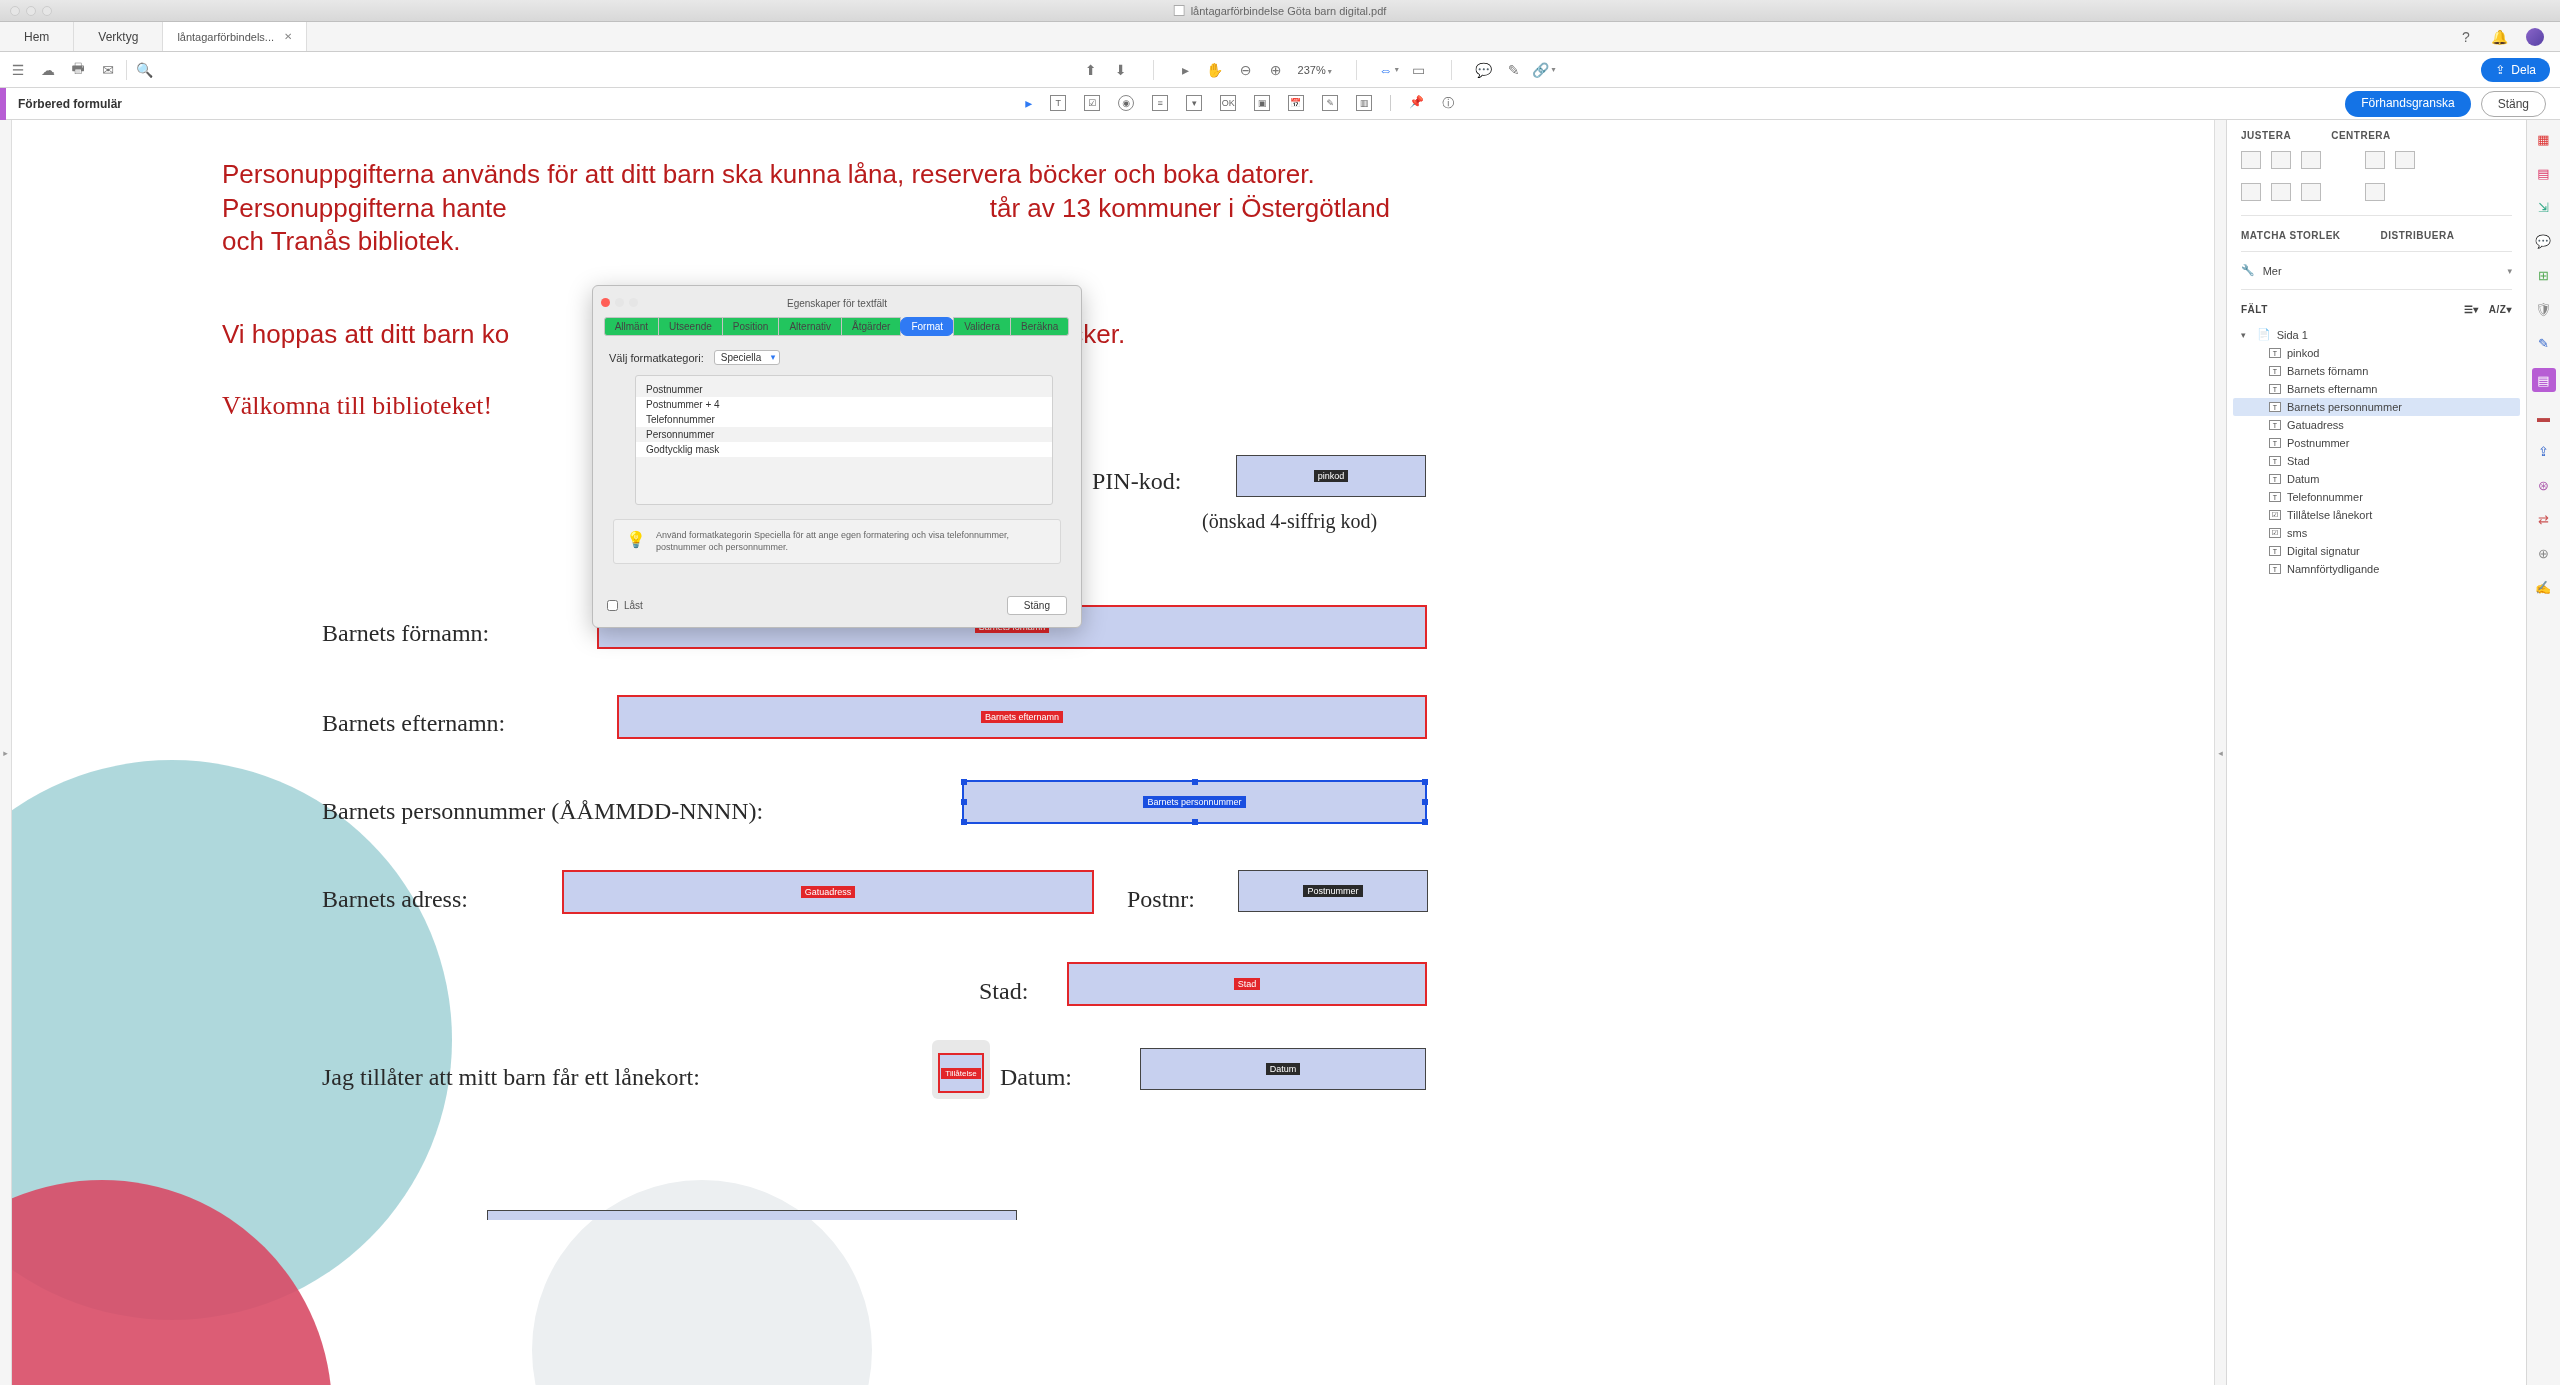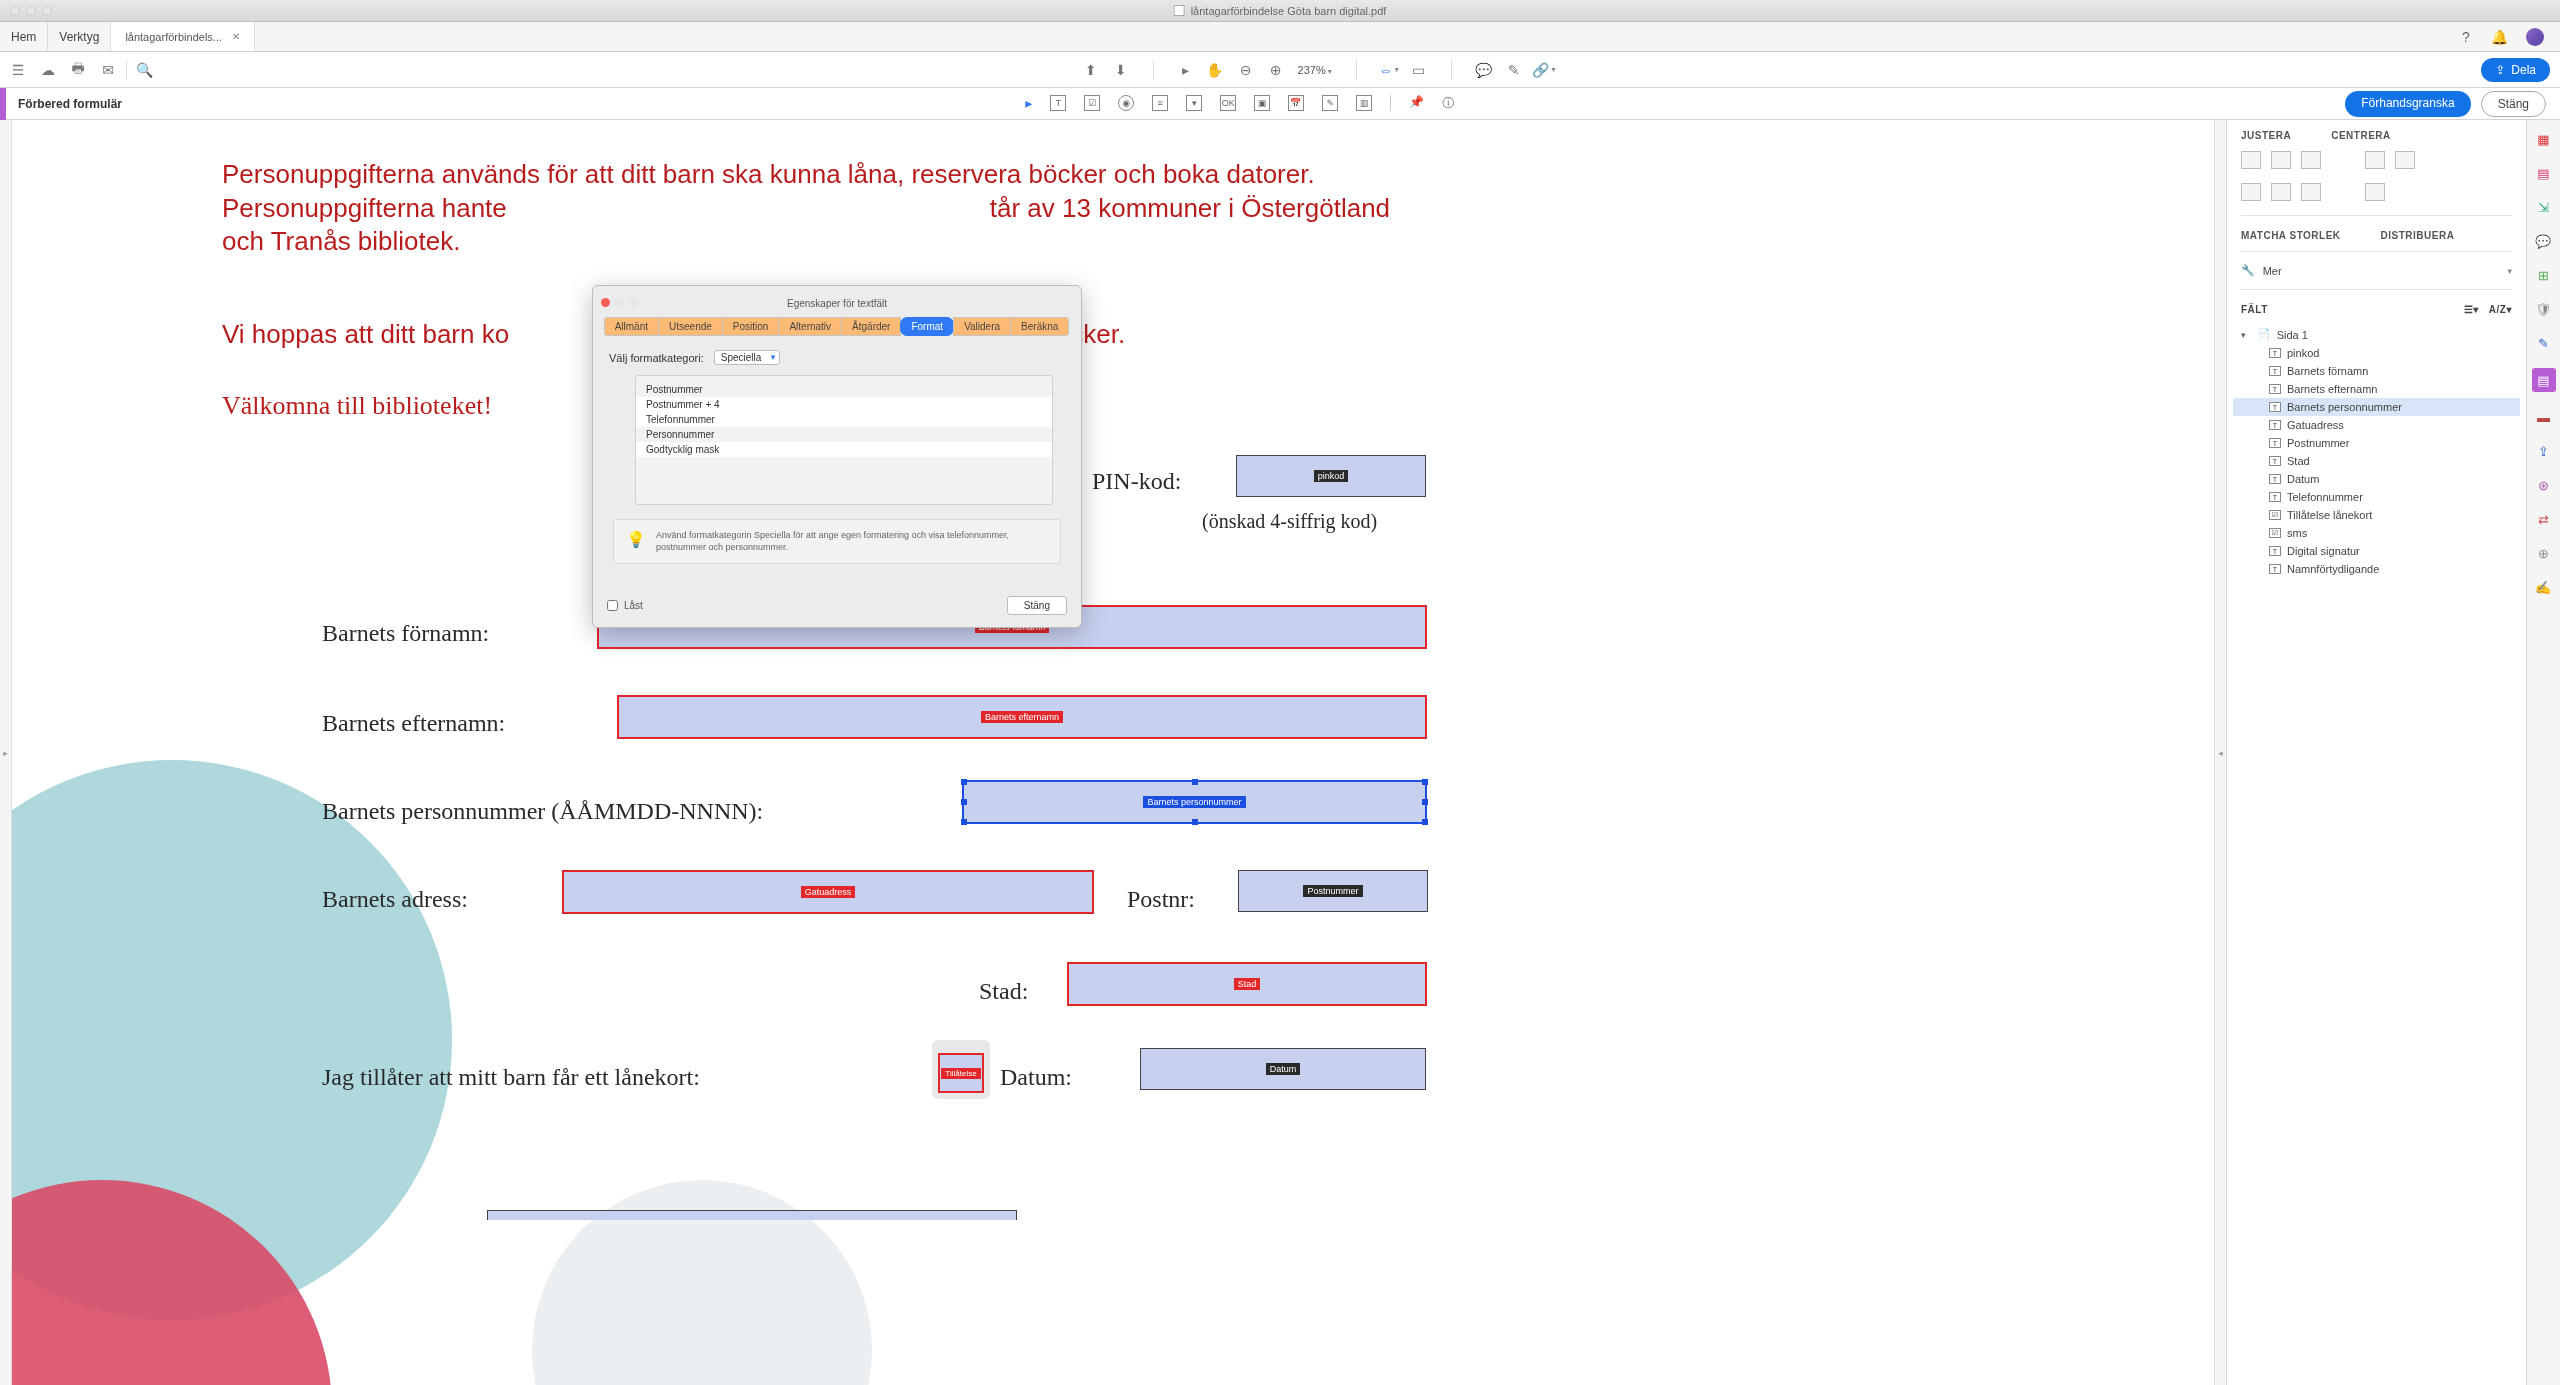--- a/index.html
+++ b/index.html
@@ -7,21 +7,21 @@
 
 
 .mac-titlebar { height: 22px; background: linear-gradient(#e8e8e8,#d8d8d8); display:flex; align-items:center; font-size:11px; color:#555; position:relative; border-bottom:1px solid #bfbfbf;}
 .mac-dots { display:flex; gap:6px; padding-left:10px;}
 .mac-dot { width:10px; height:10px; border-radius:50%; }
 .mac-title { position:absolute; left:50%; transform:translateX(-50%); display:flex; align-items:center; gap:6px; color:#666;}
 .pdf-mini { width:11px; height:11px; background:#fff; border:1px solid #aaa; display:inline-block;}
 
 
 .tabrow { height:30px; background:#f5f5f5; display:flex; align-items:stretch; border-bottom:1px solid #ccc;}
-.tabrow .hometab { padding:0 11px; display:flex; align-items:center; font-size:12px; color:#444; border-right:1px solid #ddd; cursor:pointer;}
+.tabrow .hometab { padding:0 24px; display:flex; align-items:center; font-size:12px; color:#444; border-right:1px solid #ddd; cursor:pointer;}
 .tabrow .doctab { padding:0 14px; display:flex; align-items:center; gap:10px; font-size:11px; color:#555; border-right:1px solid #ddd; background:#fff; border-top:1px solid #ccc; margin-top:-1px;}
 .tabrow .doctab .x { font-size:10px; color:#888;}
 .tabrow .spacer { flex:1;}
 .tabrow .righticons { display:flex; align-items:center; gap:18px; padding-right:16px; color:#666;}
 .avatar { width:18px; height:18px; border-radius:50%; background:linear-gradient(135deg,#8a65c9,#5641a4);}
 
 
 .toolbar { height:36px; background:#fff; border-bottom:1px solid #d6d6d6; display:flex; align-items:center; padding:0 10px; color:#777;}
 .tool-group { display:flex; align-items:center; gap:14px; }
 .tool-sep { width:1px; height:20px; background:#ddd; margin:0 10px;}
@@ -93,21 +93,21 @@
 .rail .ri.active { background:#b75dd4; color:#fff; border-radius:3px; width:24px; height:24px;}
 
 .rightgutter { width:12px; background:#f5f5f5; border-left:1px solid #ddd; display:flex; align-items:center; justify-content:center; color:#999; font-size:9px;}
 
 
 .dialog { position:absolute; left:580px; top:165px; width:490px; background:#ececec; border:1px solid #bcbcbc; border-radius:6px; box-shadow:0 6px 24px rgba(0,0,0,.25); font-size:11px; color:#333;}
 .dialog-title { text-align:center; padding:4px 0; font-size:10px; color:#555; position:relative;margin-top:8px;}
 .dlg-dots { position:absolute; left:8px; top:4px; display:flex; gap:5px;}
 .dlg-dot { width:9px; height:9px; border-radius:50%;}
 .dlg-tabs { display:flex; justify-content:center; gap:0; padding:4px 10px 8px;}
-.dlg-tab { padding:3px 10px; font-size:10px; color:#444; border:1px solid #c4c4c4; background:#fdba74; margin-left:-1px; cursor:pointer;}
+.dlg-tab { padding:3px 10px; font-size:10px; color:#444; border:1px solid #c4c4c4; background:#22c55e; margin-left:-1px; cursor:pointer;}
 .dlg-tab:first-child { border-radius:3px 0 0 3px;}
 .dlg-tab:last-child { border-radius:0 3px 3px 0;}
 .dlg-tab.active { background:#2f7af4; color:#fff; border-color:#2f7af4;border-radius:7px;}
 .dlg-body { padding:6px 16px 10px;}
 .dlg-row1 { display:flex; align-items:center; gap:10px; margin-bottom:10px;}
 .dlg-select { background:#fff; border:1px solid #bbb; border-radius:3px; padding:1px 18px 1px 6px; font-size:10px; position:relative;}
 .dlg-select::after { content:"▾"; color:#2f7af4; position:absolute; right:4px; top:1px; font-size:9px;}
 .dlg-listbox { background:#f2f2f2; border:1px solid #d0d0d0; border-radius:3px; padding:6px 0; margin:0 12px 14px 26px; height:130px; overflow:hidden;}
 .dlg-listitem { padding:2px 10px; font-size:10px; color:#333;}
 .dlg-listitem.white { background:#fff;}

